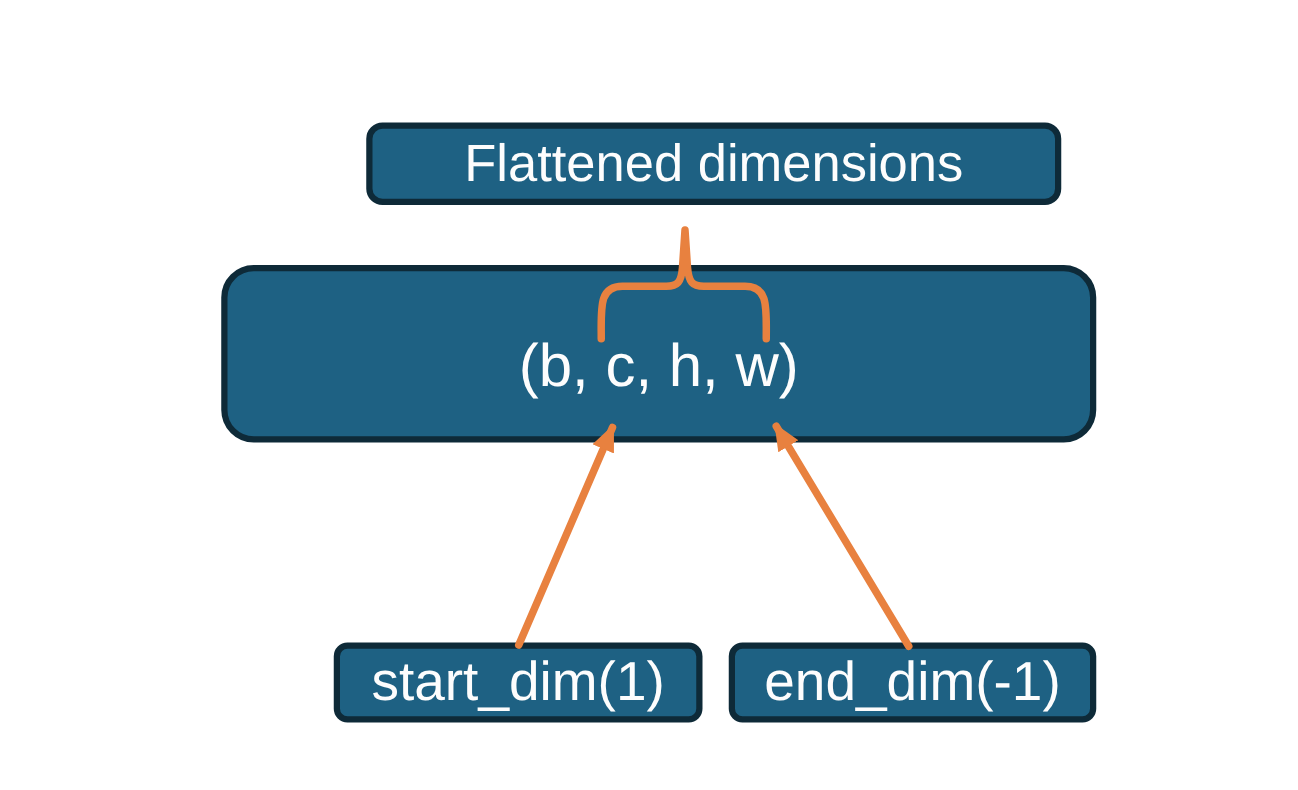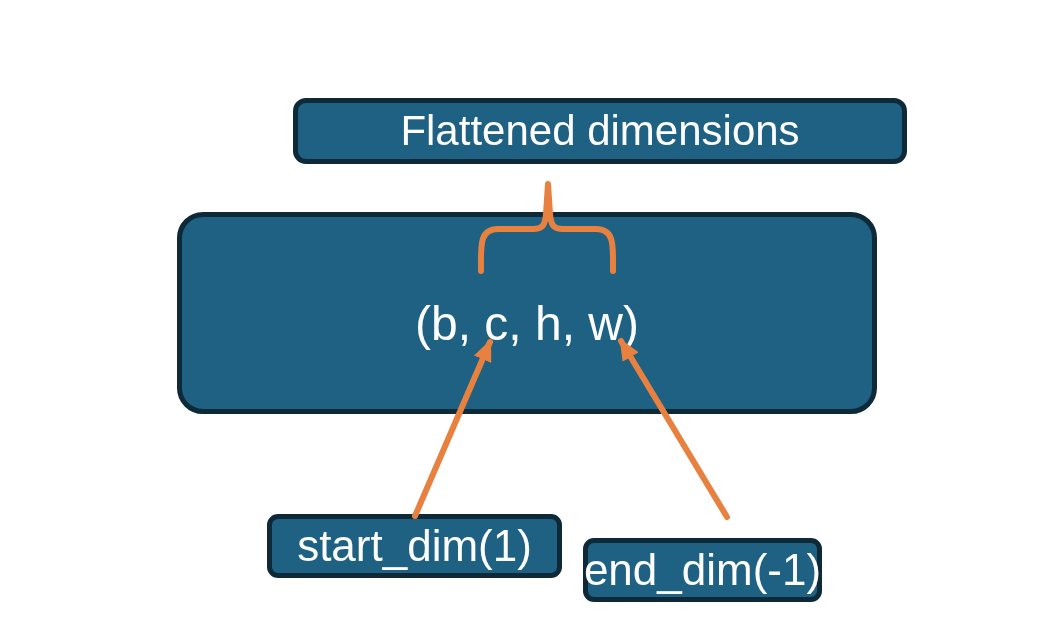--- a/index.html
+++ b/index.html
@@ -26,41 +26,41 @@
     background: var(--box-fill);
     border: 5px solid var(--box-border);
     display: flex;
     align-items: center;
     justify-content: center;
     color: var(--text);
   }
 
   .node-title {
     left: 293px; top: 98px;
-    width: 614px; height: 66px;
+    width: 556px; height: 66px;
     border-radius: 13px;
     font-size: 42px;
   }
 
   .node-tensor {
     left: 177px; top: 212px;
-    width: 700px; height: 202px;
+    width: 700px; height: 142px;
     border-radius: 26px;
     font-size: 48px;
     padding-top: 20px; 
   }
 
   .node-param {
     top: 514px;
     height: 64px;
     border-radius: 11px;
     font-size: 44px;
   }
   .node-start { left: 267px; width: 295px; }
-  .node-end   { left: 583px; width: 239px; margin-top: 24px; }
+  .node-end   { left: 583px; width: 294px; }
 
   .overlay {
     position: absolute;
     left: 0; top: 0;
     width: 1038px; height: 632px;
     pointer-events: none;
   }
   .overlay .stroke-orange {
     stroke: var(--accent-orange);
     fill: none;

